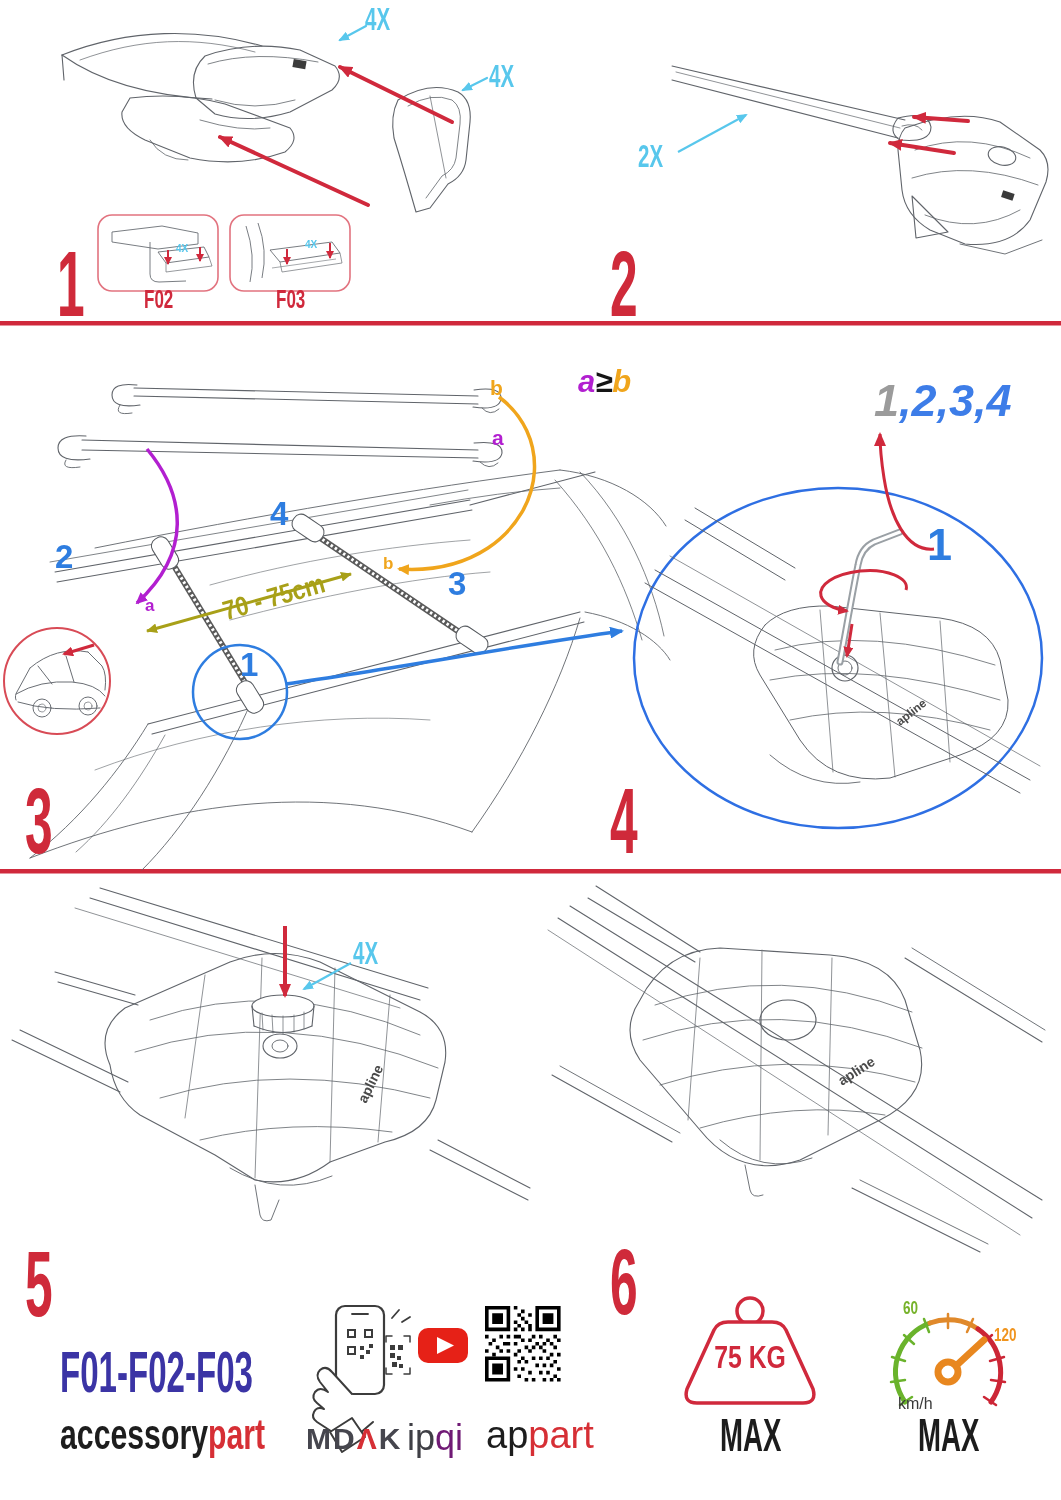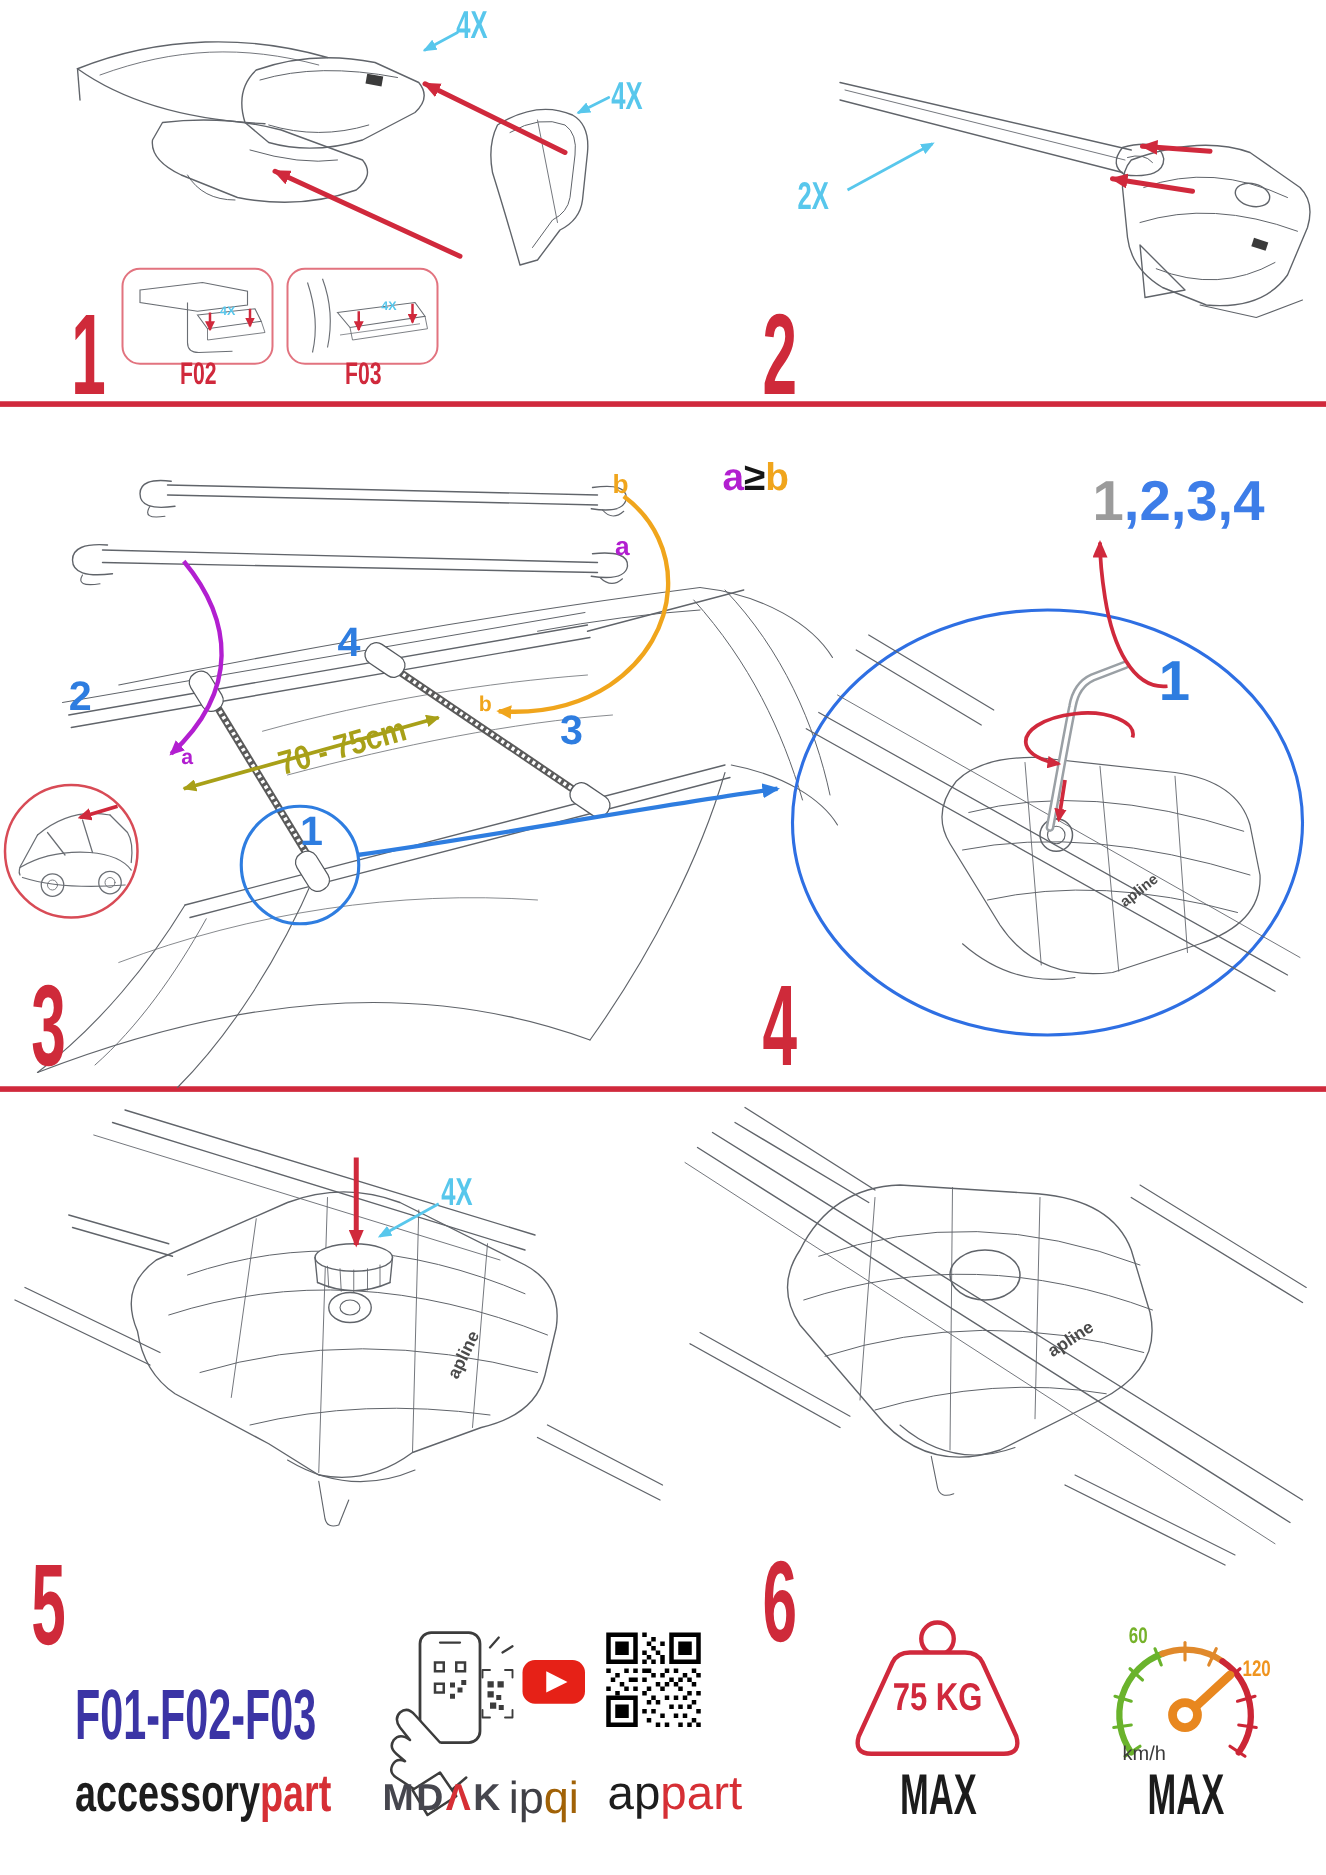--- a/index.html
+++ b/index.html
@@ -4,35 +4,35 @@
 <style>
   html,body{margin:0;padding:0;background:#ffffff;}
   #page{position:relative;width:1061px;height:1500px;background:#fff;overflow:hidden;
         font-family:"Liberation Sans",sans-serif;}
   svg{position:absolute;left:0;top:0;}
   .lbl{position:absolute;white-space:nowrap;line-height:1;}
   .num{font-size:92px;font-weight:bold;color:#cf2a3a;transform:scaleX(.54);transform-origin:left top;}
   .cyan{font-size:31px;font-weight:bold;color:#58c7ec;transform:scaleX(.66);transform-origin:left top;}
   .fl{font-size:25px;font-weight:bold;color:#d0293c;transform:scaleX(.68);transform-origin:left top;}
   .bnum{font-size:33px;font-weight:bold;color:#2e7de0;}
-  .rule{font-size:31px;font-weight:bold;}
+  .rule{font-size:31px;font-weight:bold;font-style:italic;}
   .rule .a{color:#b21fd0;} .rule .op{color:#151515;} .rule .b{color:#f0a51c;}
   .barlbl{font-size:21px;font-weight:bold;}
   .rooflbl{font-size:17px;font-weight:bold;}
   .dim{font-size:27px;font-weight:bold;color:#a8a018;transform:rotate(-16deg) scaleX(.85);transform-origin:left top;}
   .seq{font-size:45px;font-weight:bold;}
   .seq .done{color:#9b9b9b;} .seq .todo{color:#3d7de8;}
   .bigpos{font-size:45px;font-weight:bold;color:#2e7de0;}
   .code{font-size:57px;font-weight:bold;color:#3b34a5;transform:scaleX(.58);transform-origin:left top;}
   .brandbig{font-size:42px;font-weight:bold;transform:scaleX(.72);transform-origin:left top;color:#1d1d1d;}
   .brandbig .red{color:#d62f35;}
   .mdak{font-size:30px;font-weight:bold;color:#46464e;letter-spacing:2px;}
   .mdak .red{color:#d62f35;}
   .ipqi{font-size:36px;color:#3f3f45;}
-  .ipqi .red{color:#a16207;}
+  .ipqi .red{color:#701a75;}
   .apline{font-size:38px;color:#1d1d1d;}
   .apline .red{color:#d62f35;}
   .kg{font-size:31px;font-weight:bold;color:#d0293c;transform:scaleX(.8);transform-origin:center top;text-align:center;width:100px;}
   .max{font-size:46px;font-weight:bold;color:#1c1c1c;transform:scaleX(.6);transform-origin:center top;text-align:center;width:100px;}
   .splow{font-size:18px;font-weight:bold;color:#76b22a;transform:scaleX(.75);transform-origin:left top;}
   .sphigh{font-size:18px;font-weight:bold;color:#f0941e;transform:scaleX(.75);transform-origin:left top;}
   .kmh{font-size:16px;color:#3a3a3a;text-align:left;width:100px;}
 </style>
 </head>
 <body>
@@ -403,21 +403,21 @@
   <span class="a">a</span><span class="op">≥</span><span class="b">b</span>
 </div>
 <div class="lbl bnum" style="left:55px;top:540px;">2</div>
 <div class="lbl bnum" style="left:270px;top:497px;">4</div>
 <div class="lbl bnum" style="left:448px;top:567px;">3</div>
 <div class="lbl bnum" style="left:240px;top:648px;">1</div>
 <div class="lbl rooflbl" style="left:145px;top:597px;color:#b21fd0;">a</div>
 <div class="lbl rooflbl" style="left:383px;top:555px;color:#f0a51c;">b</div>
 <div class="lbl dim" style="left:220px;top:599px;">70 - 75cm</div>
 
-<div class="lbl seq" style="left:874px;top:378px;">
+<div class="lbl seq" style="left:874px;top:378px;font-style:italic;">
   <span class="done">1</span><span class="todo">,2,3,4</span>
 </div>
 <div class="lbl bigpos" style="left:927px;top:522px;">1</div>
 
 <div class="lbl code" style="left:60px;top:1344px;">F01-F02-F03</div>
 <div class="lbl brandbig" style="left:60px;top:1414px;">
   <span>accessory</span><span class="red">part</span>
 </div>
 <div class="lbl mdak" style="left:306px;top:1424px;">
   <span>MD</span><span class="red">Λ</span><span>K</span>

